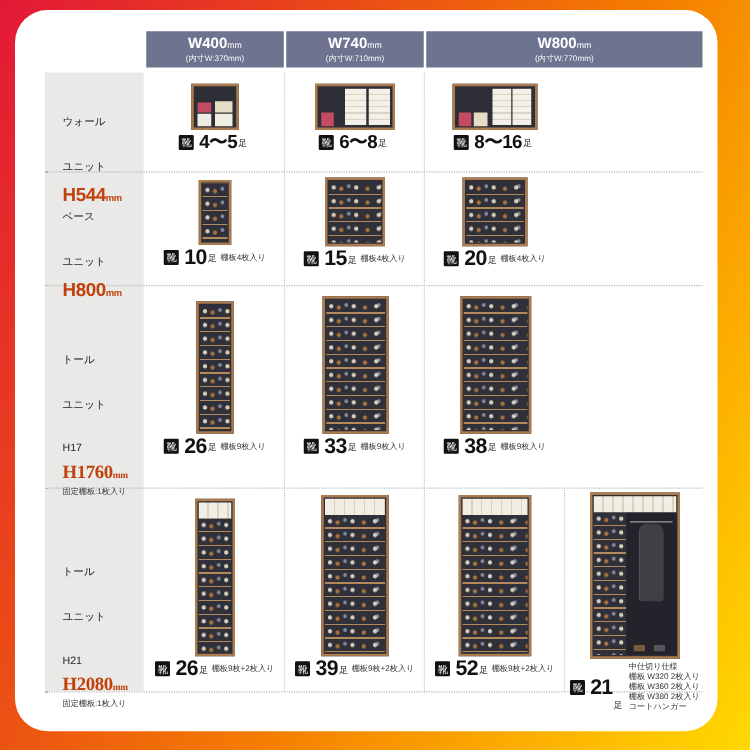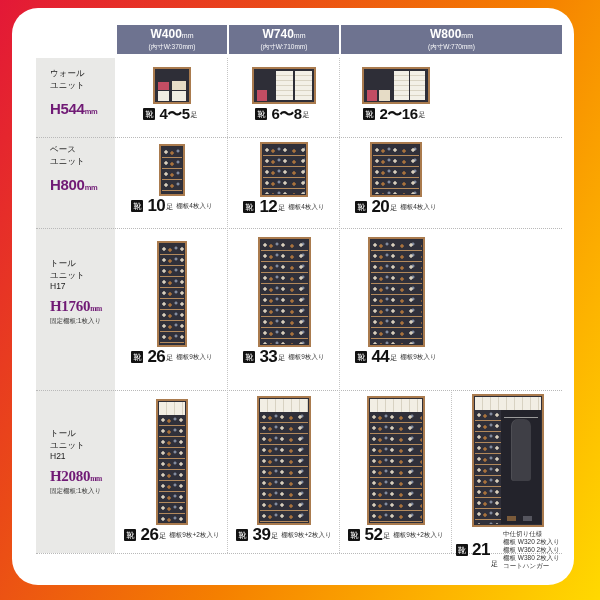--- a/index.html
+++ b/index.html
@@ -14,22 +14,22 @@
   }
   .card > div{position:absolute;}
   
   .hcol{top:17px;height:29px;background:#6e7390;color:#fff;text-align:center;}
   .hw{font-size:12px;font-weight:bold;line-height:13px;margin-top:3px;letter-spacing:0;}
   .mmu{font-size:7px;font-weight:normal;}
   .hin{font-size:6.5px;line-height:9px;opacity:.95;}
   
   .graycol{left:24px;top:50px;width:79px;height:495px;background:#e9e9e7;}
   .rlabel{left:38px;width:70px;}
-  .rl-name{font-size:8.5px;line-height:11.5px;color:#222;}
-  .rl-h{font-size:15px;font-weight:bold;color:#701a75;margin-top:9px;letter-spacing:-0.3px;}
+  .rl-name{font-size:8.5px;line-height:11.5px;color:#222;margin-top:24px;}
+  .rl-h{font-size:15px;font-weight:bold;color:#c2410c;margin-top:9px;letter-spacing:-0.3px;}
   .rl-h.mt-s{margin-top:5px;font-family:Liberation Serif, serif;}
   .rl-h .mmu{font-size:7.5px;font-weight:bold;}
   .rl-note{font-size:6.5px;margin-top:2px;color:#333;}
   
   .hsep{left:24px;width:526px;height:0;border-top:1px dotted #b9b9b9;}
   .vsep{width:0;border-left:1px dotted #c5c5c5;}
   
   .cell{position:absolute;display:flex;flex-direction:column;align-items:center;}
   .cab{position:relative;border:2px solid #aa7b4e;background:#2e2e37;box-sizing:border-box;flex:none;}
   .shelves{position:absolute;left:1px;right:1px;top:1px;bottom:1px;
@@ -146,21 +146,21 @@
   </div>
   <div class="cell" style="left:329px;top:50px;width:110px;height:81px;">
     <div class="cab" style="width:68px;height:37px;margin-top:9px;">
       <div class="bx" style="left:3px;top:21px;width:10px;height:11px;background:#c24d63;"></div>
       <div class="bx" style="left:15px;top:21px;width:11px;height:11px;background:#e6dcc6;"></div>
       <div class="panel" style="left:30px;top:2px;width:15px;height:29px;"></div>
       <div class="panel" style="left:46px;top:2px;width:15px;height:29px;"></div>
     </div>
     <div class="countrow">
       <span class="shoeicon">靴</span>
-      <span class="count rng">2〜16</span>
+      <span class="count rng">8〜16</span>
       <span class="foot">足</span>
     </div>
   </div>
 
   <div class="cell" style="left:105px;top:131px;width:110px;height:91px;">
     <div class="cab" style="width:26px;height:52px;margin-top:5px;">
         <div class="shelves"></div>
       </div>
     <div class="countrow">
       <span class="shoeicon">靴</span>
@@ -168,21 +168,21 @@
       <span class="foot">足</span>
       <span class="desc">棚板4枚入り</span>
     </div>
   </div>
   <div class="cell" style="left:217px;top:131px;width:110px;height:91px;">
     <div class="cab" style="width:48px;height:55px;margin-top:3px;">
         <div class="shelves"></div>
       </div>
     <div class="countrow">
       <span class="shoeicon">靴</span>
-      <span class="count">12</span>
+      <span class="count">15</span>
       <span class="foot">足</span>
       <span class="desc">棚板4枚入り</span>
     </div>
   </div>
   <div class="cell" style="left:329px;top:131px;width:110px;height:91px;">
     <div class="cab" style="width:52px;height:55px;margin-top:3px;">
         <div class="shelves"></div>
       </div>
     <div class="countrow">
       <span class="shoeicon">靴</span>
@@ -213,21 +213,21 @@
       <span class="foot">足</span>
       <span class="desc">棚板9枚入り</span>
     </div>
   </div>
   <div class="cell" style="left:329px;top:222px;width:110px;height:160px;">
     <div class="cab" style="width:57px;height:110px;margin-top:7px;">
         <div class="shelves"></div>
       </div>
     <div class="countrow">
       <span class="shoeicon">靴</span>
-      <span class="count">44</span>
+      <span class="count">38</span>
       <span class="foot">足</span>
       <span class="desc">棚板9枚入り</span>
     </div>
   </div>
 
   <div class="cell" style="left:105px;top:384px;width:110px;height:161px;">
     <div class="cab topboxed" style="width:32px;height:126px;margin-top:7px;">
       <div class="topboxes"></div>
       <div class="shelves"></div>
     </div>

